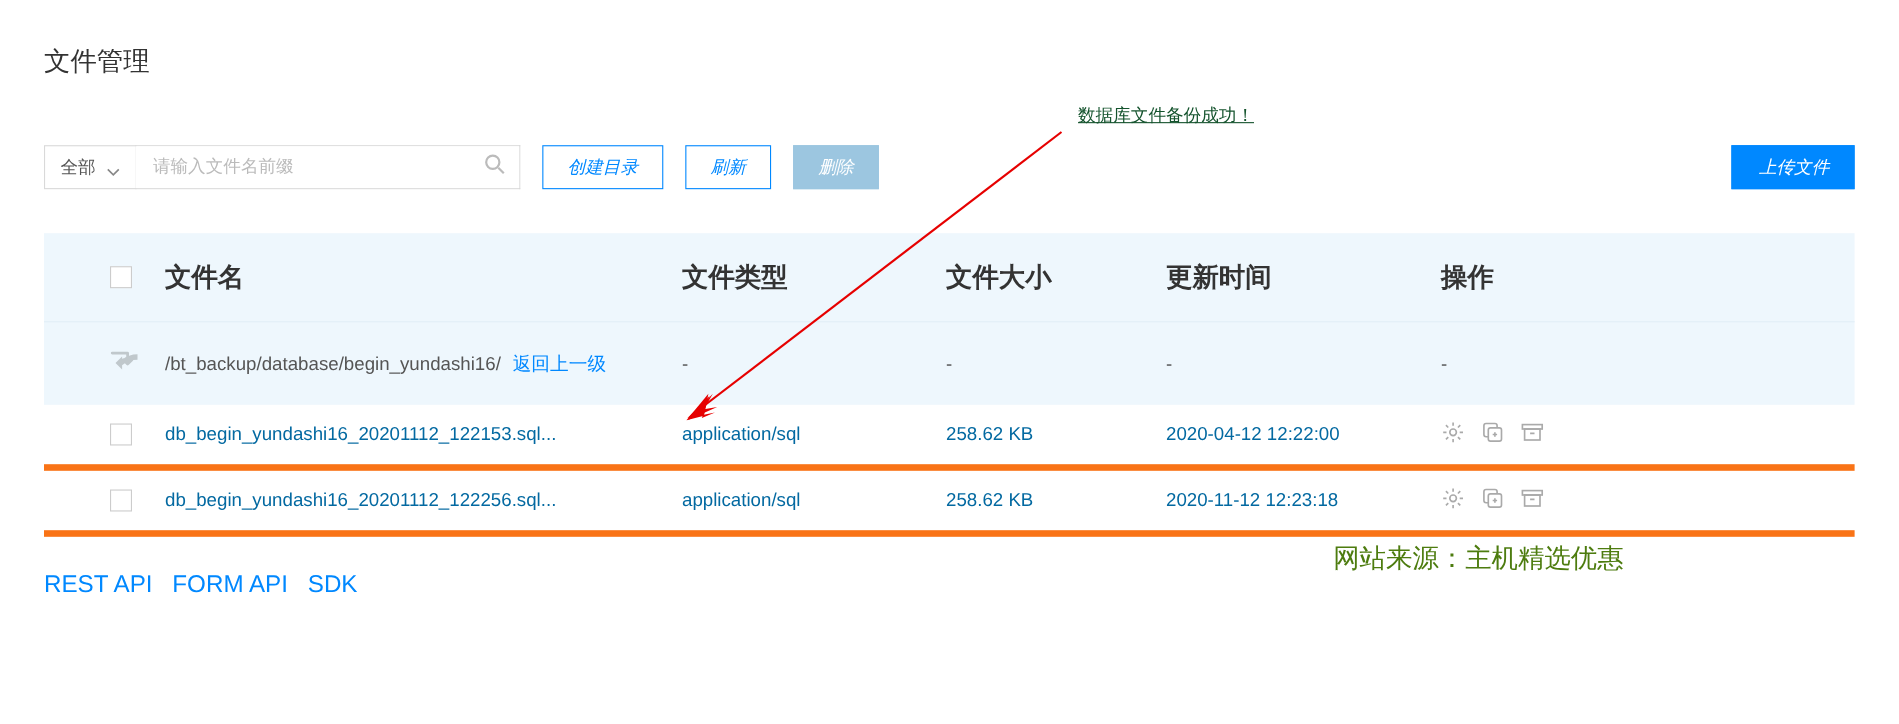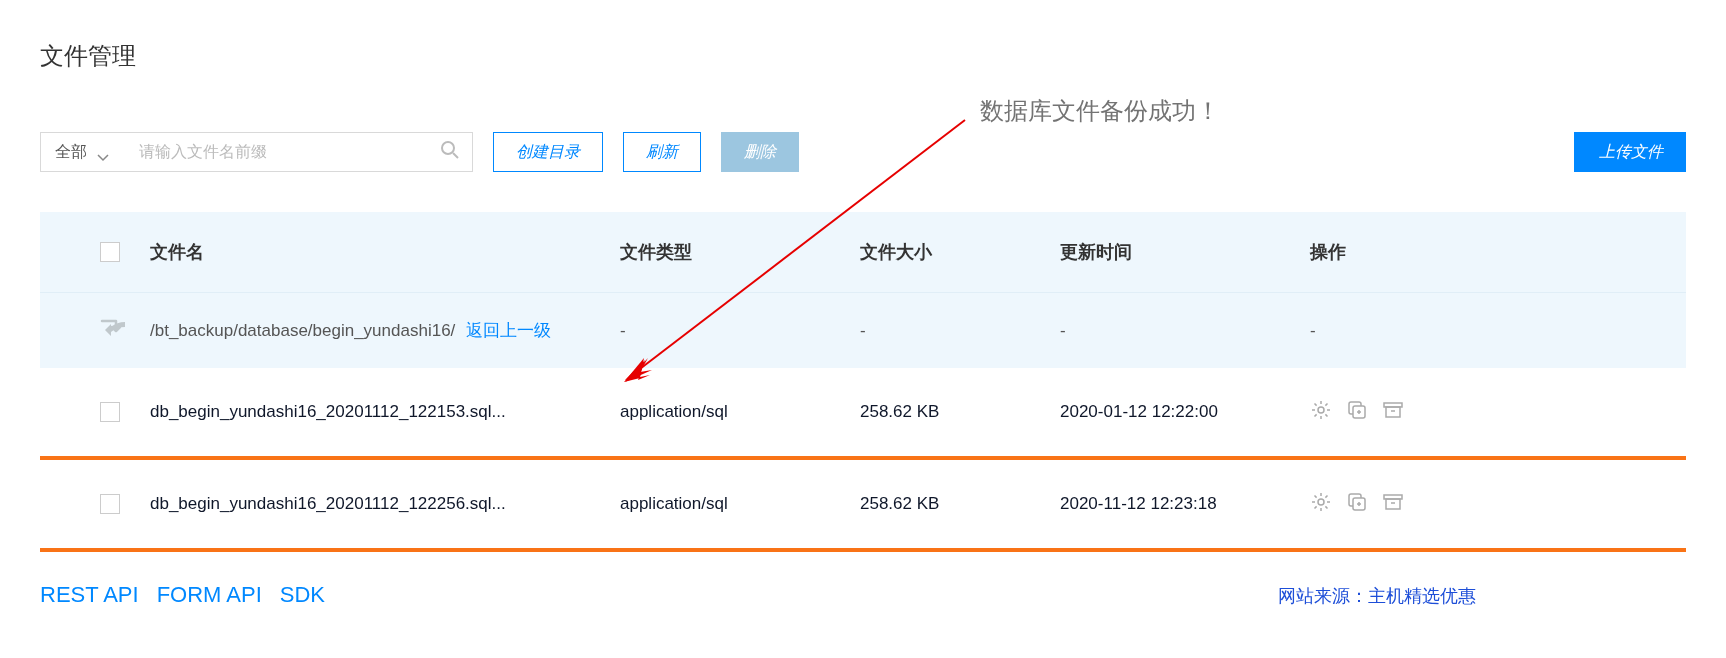--- a/index.html
+++ b/index.html
@@ -9,22 +9,23 @@
     width: 1726px;
     color: #333;
     position: relative;
   }
   .container { padding: 40px 40px 0 40px; }
   .page-title { font-size: 24px; font-weight: 500; color: #333; margin-bottom: 60px; }
   .annotation {
     position: absolute;
     top: 95px;
     left: 980px;
-    color: #737373;
-    font-size: 24px;
+    color: #14532d;
+    font-size: 16px;
+    text-decoration: underline;
   }
   .arrow-svg {
     position: absolute;
     top: 100px;
     left: 610px;
     width: 370px;
     height: 290px;
     pointer-events: none;
   }
   .toolbar {
@@ -101,21 +102,21 @@
     padding-left: 24px;
   }
   .toolbar-right { margin-left: auto; }
   .table-wrap { width: 100%; }
   .table-header {
     display: flex;
     align-items: center;
     background: #eef7fd;
     height: 80px;
     padding: 0 20px 0 60px;
-    font-size: 18px;
+    font-size: 24px;
     font-weight: 600;
     color: #333;
   }
   .col-check { width: 50px; display: flex; align-items: center; }
   .col-name { flex: 0 0 470px; }
   .col-type { flex: 0 0 240px; }
   .col-size { flex: 0 0 200px; }
   .col-time { flex: 0 0 250px; }
   .col-ops { flex: 1; }
   .breadcrumb-row {
@@ -126,25 +127,25 @@
     padding: 0 20px 0 60px;
     font-size: 17px;
     color: #555;
     border-top: 1px solid #e0eef7;
   }
   .back-arrow-icon { color: #c0c8cc; margin-right: 20px; }
   .breadcrumb-link { color: #0088ff; margin-left: 6px; cursor: pointer; }
   .table-row {
     display: flex;
     align-items: center;
-    height: 92px;
+    height: 60px;
     padding: 0 20px 0 60px;
     font-size: 17px;
-    color: #0f172a;
-    border-bottom: 4px solid #f97316;
+    color: #0369a1;
+    border-bottom: 6px solid #f97316;
   }
   .checkbox {
     width: 20px;
     height: 20px;
     border: 1px solid #ccc;
     background: #fff;
     display: inline-block;
     cursor: pointer;
   }
   .ops-icons { display: flex; gap: 14px; color: #aaa; }
@@ -152,23 +153,23 @@
   .footer-links {
     padding: 30px 0 0 0;
     font-size: 22px;
     color: #0088ff;
     display: flex;
     gap: 18px;
   }
   .footer-source {
     position: absolute;
     right: 250px;
-    bottom: 0;
-    font-size: 18px;
-    color: #1d4ed8;
+    bottom: 21px;
+    font-size: 24px;
+    color: #4d7c0f;
   }
 </style>
 </head>
 <body>
 
 <div class="container">
 
   <div class="page-title">文件管理</div>
 
   <div class="annotation">数据库文件备份成功！</div>
@@ -241,21 +242,21 @@
       <div class="col-ops">-</div>
     </div>
 
     <div class="table-row">
       <div class="col-check">
           <span class="checkbox"></span>
         </div>
       <div class="col-name">db_begin_yundashi16_20201112_122153.sql...</div>
       <div class="col-type">application/sql</div>
       <div class="col-size">258.62 KB</div>
-      <div class="col-time">2020-01-12 12:22:00</div>
+      <div class="col-time">2020-04-12 12:22:00</div>
       <div class="col-ops ops-icons">
         <span><svg width="22" height="22" viewBox="0 0 22 22">
               <circle cx="11" cy="11" r="3" stroke="#aaa" stroke-width="1.5" fill="none"></circle>
               <path d="M11 2 L11 5 M11 17 L11 20 M2 11 L5 11 M17 11 L20 11 M4.5 4.5 L6.6 6.6 M15.4 15.4 L17.5 17.5 M4.5 17.5 L6.6 15.4 M15.4 6.6 L17.5 4.5" stroke="#aaa" stroke-width="1.5"></path>
             </svg></span>
         <span><svg width="22" height="22" viewBox="0 0 22 22">
               <rect x="3" y="3" width="12" height="12" rx="2" stroke="#aaa" stroke-width="1.5" fill="none"></rect>
               <rect x="7" y="7" width="12" height="12" rx="2" stroke="#aaa" stroke-width="1.5" fill="#fff"></rect>
               <line x1="11" y1="13" x2="15" y2="13" stroke="#aaa" stroke-width="1.5"></line>
               <line x1="13" y1="11" x2="13" y2="15" stroke="#aaa" stroke-width="1.5"></line>

